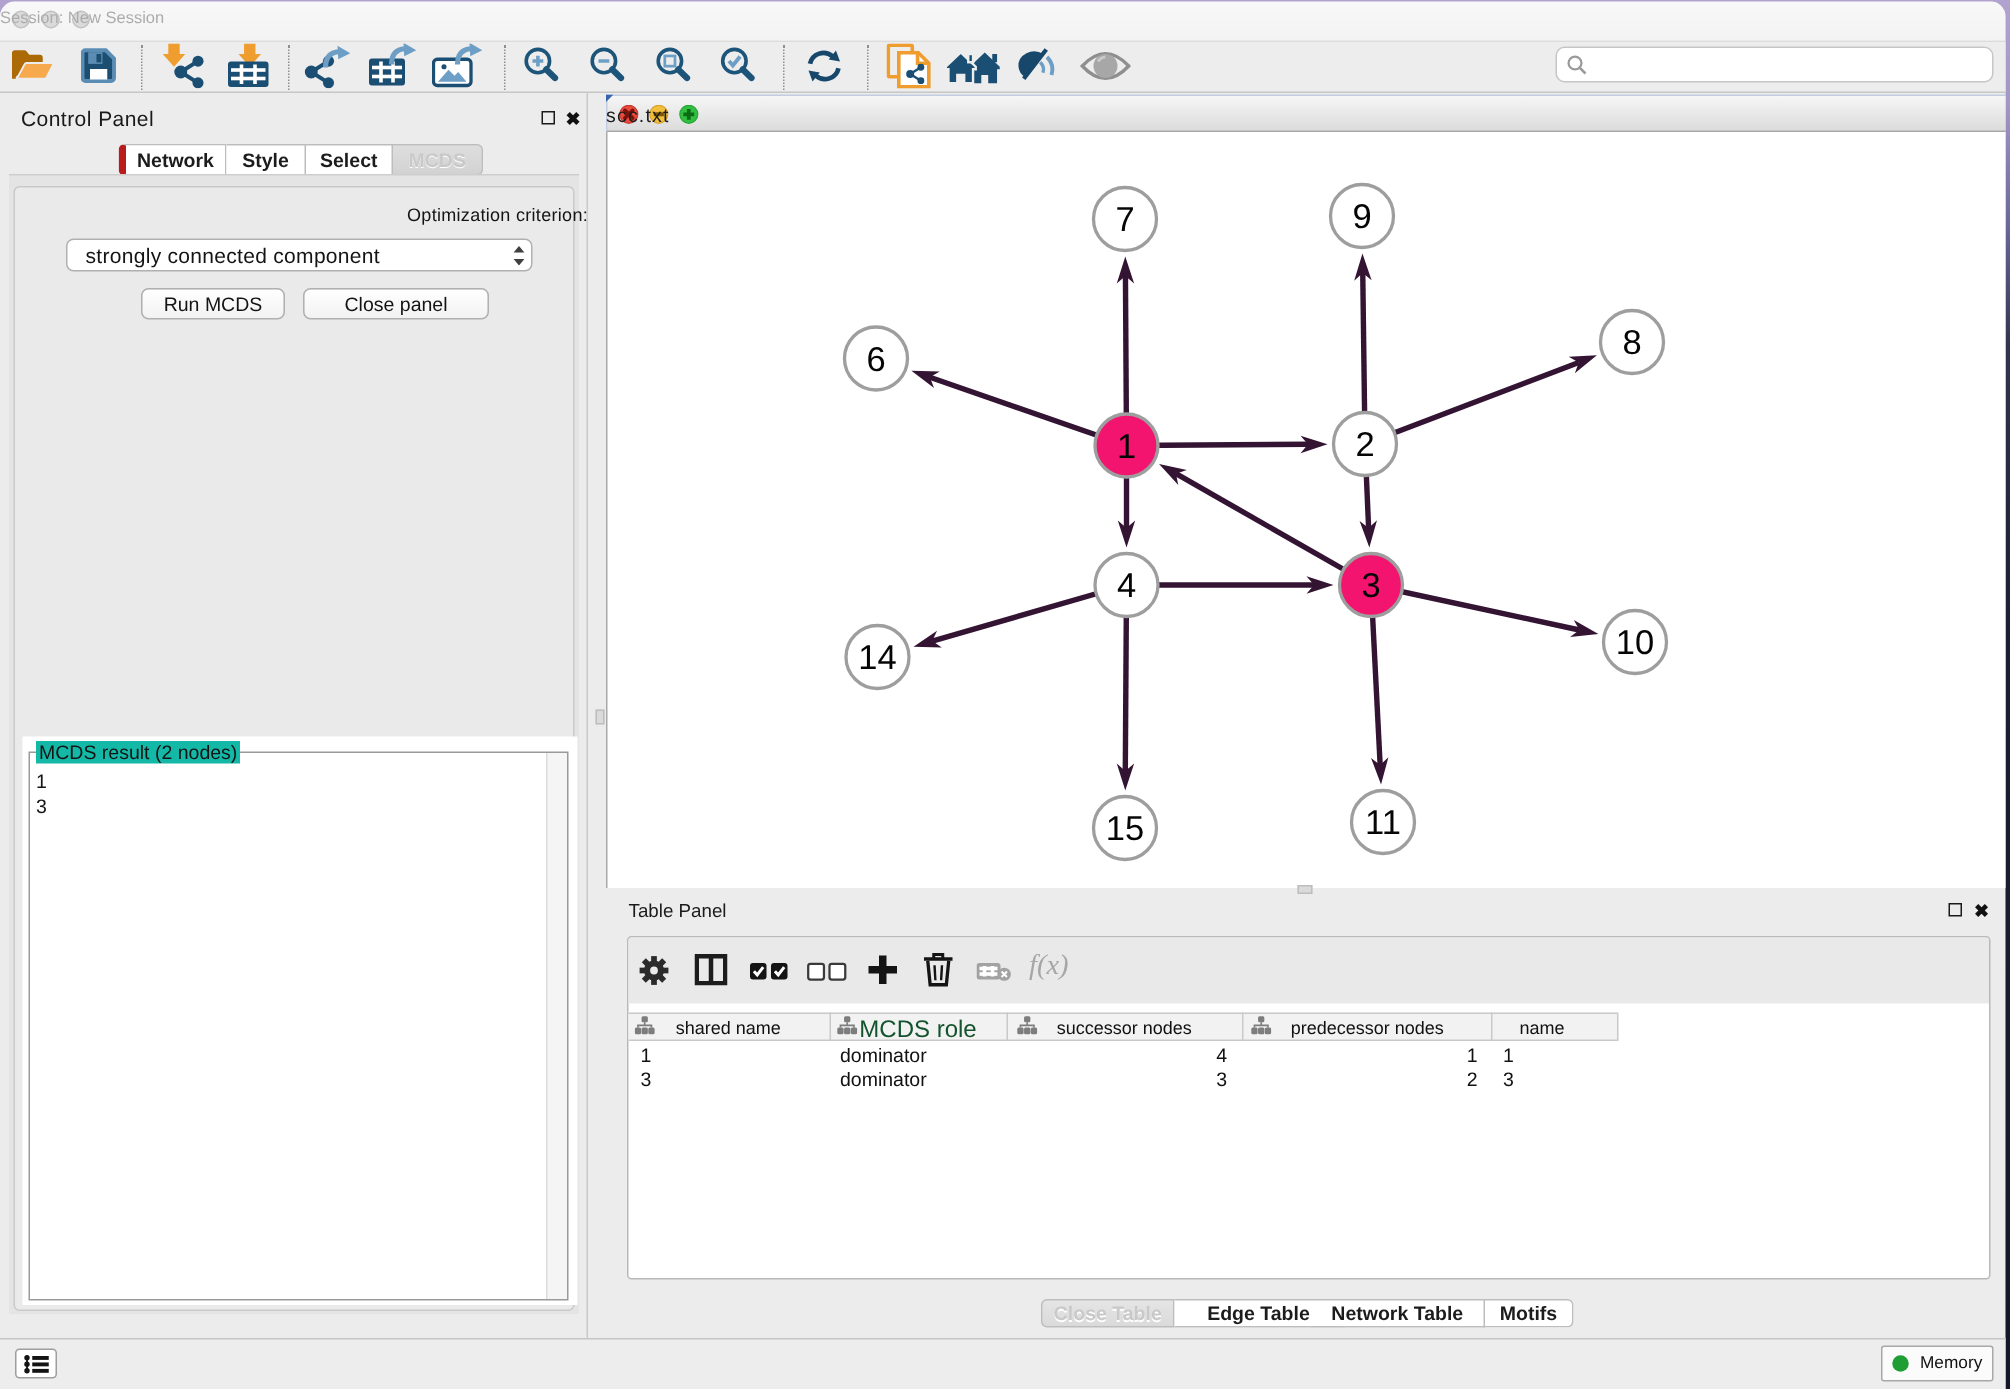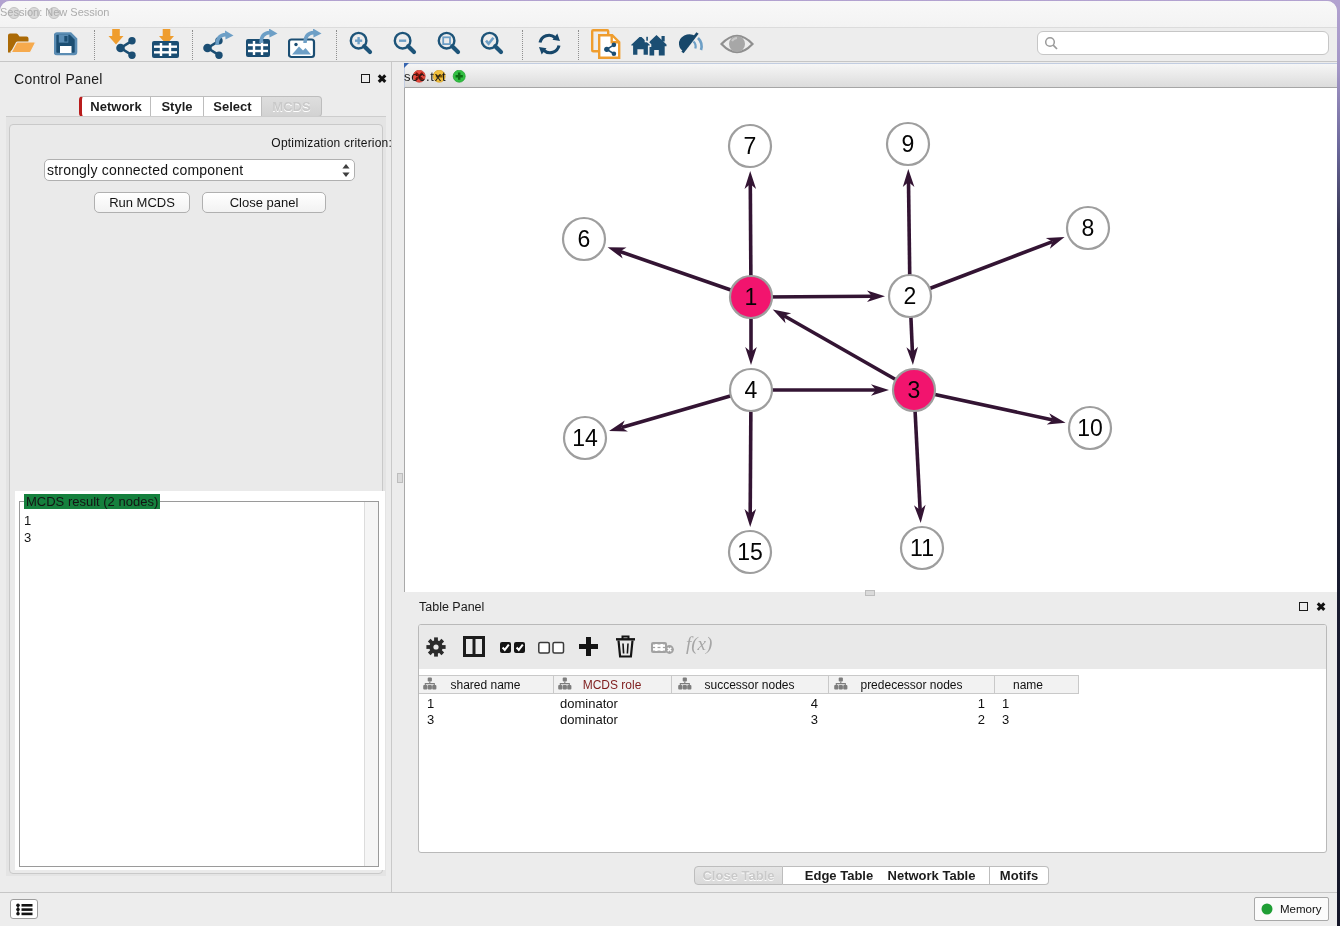--- a/index.html
+++ b/index.html
@@ -151,37 +151,37 @@
 <div style="position:absolute;left:578px;top:30px;height:30px;border-left:1px dotted #8f8f8f"></div>
 <div class="abs" style="left:1037px;top:31px;width:292px;height:24px;background:#fff;border:1px solid #c6c6c6;border-radius:6px"></div>
 <svg class="abs" style="left:1044px;top:36px" width="16" height="15">
     <circle cx="6" cy="6" r="4.3" fill="none" stroke="#9a9a9a" stroke-width="1.5"></circle>
     <line x1="9.2" y1="9.2" x2="13" y2="13" stroke="#9a9a9a" stroke-width="1.7"></line>
   </svg>
 <div class="abs" style="left:0;top:62px;width:392px;height:830px;background:#ececec;border-right:1px solid #c9c9c9"></div>
 <div class="abs" style="left:14px;top:71px;font-size:14px;letter-spacing:0.3px;color:#1a1a1a">Control Panel</div>
 <div class="wbtn" style="left:361px;top:74px"></div>
 <div class="x" style="left:377px;top:74px">✖</div>
-<div class="tab" style="left:79px;width:72px;border-left:3px solid #b91c1c;border-radius:4px 0 0 4px;top:96px">Network</div>
+<div class="tab" style="left:79px;width:72px;border-left:5px solid #b91c1c;border-radius:4px 0 0 4px;top:96px">Network</div>
 <div class="tab" style="left:151px;width:53px;top:96px">Style</div>
 <div class="tab" style="left:204px;width:58px;top:96px">Select</div>
 <div class="tab" style="left:262px;width:60px;top:96px;background:linear-gradient(#dedede,#d2d2d2);color:#c9c9c9;text-shadow:0 1px 0 #fff;border-radius:0 4px 4px 0">MCDS</div>
 <div class="abs" style="left:6px;top:116px;width:380px;height:760px;background:#e4e4e4;border-top:1px solid #cdcdcd"></div>
 <div class="abs" style="left:9px;top:124px;width:374px;height:750px;background:#eaeaea;border:1px solid #c9c9c9;border-radius:4px"></div>
 <div class="abs" style="left:0;top:136px;width:392px;text-align:right;font-size:12px;letter-spacing:0.2px;color:#141414">Optimization criterion:</div>
-<div class="abs" style="left:44px;top:159px;width:311px;height:22px;background:#fff;border:1px solid #b0b0b0;border-radius:5px;font-size:14px;letter-spacing:0.2px;color:#141414;line-height:21px;padding-left:2px">strongly connected component</div>
+<div class="abs" style="left:44px;top:159px;width:311px;height:22px;background:#fff;border:1px solid #b0b0b0;border-radius:5px;font-size:14px;letter-spacing:0.2px;color:#141414;line-height:21px;padding-left:12px">strongly connected component</div>
 <svg class="abs" style="left:341px;top:164px" width="10" height="13">
     <polygon points="5,0 8.6,4.4 1.4,4.4" fill="#3f3f3f"></polygon>
     <polygon points="5,13 8.6,8.6 1.4,8.6" fill="#3f3f3f"></polygon>
   </svg>
 <div class="btn" style="left:94px;top:192px;width:96px;height:21px">Run MCDS</div>
 <div class="btn" style="left:202px;top:192px;width:124px;height:21px">Close panel</div>
 <div class="abs" style="left:15px;top:491px;width:370px;height:379px;background:#fff"></div>
 <div class="abs" style="left:19px;top:501px;width:360px;height:366px;border:1px solid #9a9a9a"></div>
-<div class="abs" style="left:24px;top:494px;background:#15803d;padding:0 2px;font-size:13px;color:#141414">MCDS result (2 nodes)</div>
+<div class="abs" style="left:24px;top:494px;background:#14b8a6;padding:0 2px;font-size:13px;color:#141414">MCDS result (2 nodes)</div>
 <div class="abs" style="left:24px;top:512px;font-size:13px;color:#141414;line-height:17px">1<br>3</div>
 <div class="abs" style="left:364px;top:502px;width:14px;height:364px;background:#f5f5f5;border-left:1px solid #dcdcdc"></div>
 <div class="abs" style="left:404px;top:63px;width:933px;height:25px;background:linear-gradient(#f6f6f6,#dcdcdc);border-bottom:1px solid #a6a6a6;border-top:1px solid #c2cde1;border-left:1px solid #c2cde1"></div>
 <svg class="abs" style="left:413px;top:70px" width="60" height="13">
     <circle cx="6.2" cy="6.2" r="6" fill="#ea4a3e" stroke="#c43c31" stroke-width="0.8"></circle>
     <path d="M3.6,3.6 l5.2,5.2 M8.8,3.6 l-5.2,5.2" stroke="#7d130a" stroke-width="2.5" stroke-linecap="round"></path>
     <circle cx="26.2" cy="6.2" r="6" fill="#f1bf3d" stroke="#d8a42b" stroke-width="0.8"></circle>
     <line x1="2.8" y1="6.2" x2="9.6" y2="6.2" stroke="#7d5600" stroke-width="2.6" transform="translate(20,0)"></line>
     <circle cx="46.2" cy="6.2" r="6" fill="#31bf42" stroke="#27a636" stroke-width="0.8"></circle>
     <path d="M46.2,2.6 v7.2 M42.6,6.2 h7.2" stroke="#0c6c14" stroke-width="2.5"></path>
@@ -338,21 +338,21 @@
 <svg style="position:absolute;left:834px;top:677px" width="14" height="13">
     <g fill="#7d7d7d">
       <rect x="4.7" y="0.5" width="4.2" height="4" rx="1"></rect>
       <rect x="0.2" y="8" width="4.2" height="4.5" rx="1"></rect>
       <rect x="4.7" y="8" width="4.2" height="4.5" rx="1"></rect>
       <rect x="9.2" y="8" width="4.2" height="4.5" rx="1"></rect>
       <path d="M6.8,4.5 v2.3 M2.3,8 v-1.4 h9 v1.4" fill="none" stroke="#7d7d7d" stroke-width="1.1"></path>
     </g>
   </svg>
 <div class="abs" style="left:427px;top:678px;width:117px;text-align:center;font-size:12px;color:#111">shared name</div>
-<div class="abs" style="left:562px;top:678px;width:100px;text-align:center;font-size:12px;color:#7f1d1d">MCDS role</div>
+<div class="abs" style="left:562px;top:678px;width:100px;text-align:center;font-size:16px;color:#14532d">MCDS role</div>
 <div class="abs" style="left:681px;top:678px;width:137px;text-align:center;font-size:12px;color:#111">successor nodes</div>
 <div class="abs" style="left:838px;top:678px;width:147px;text-align:center;font-size:12px;color:#111">predecessor nodes</div>
 <div class="abs" style="left:986px;top:678px;width:84px;text-align:center;font-size:12px;color:#111">name</div>
 <div class="abs" style="left:427px;top:696px;font-size:13px;color:#111">1</div>
 <div class="abs" style="left:560px;top:696px;font-size:13px;color:#111">dominator</div>
 <div class="abs" style="left:728px;top:696px;width:90px;text-align:right;font-size:13px;color:#111">4</div>
 <div class="abs" style="left:895px;top:696px;width:90px;text-align:right;font-size:13px;color:#111">1</div>
 <div class="abs" style="left:1002px;top:696px;font-size:13px;color:#111">1</div>
 <div class="abs" style="left:427px;top:712px;font-size:13px;color:#111">3</div>
 <div class="abs" style="left:560px;top:712px;font-size:13px;color:#111">dominator</div>

